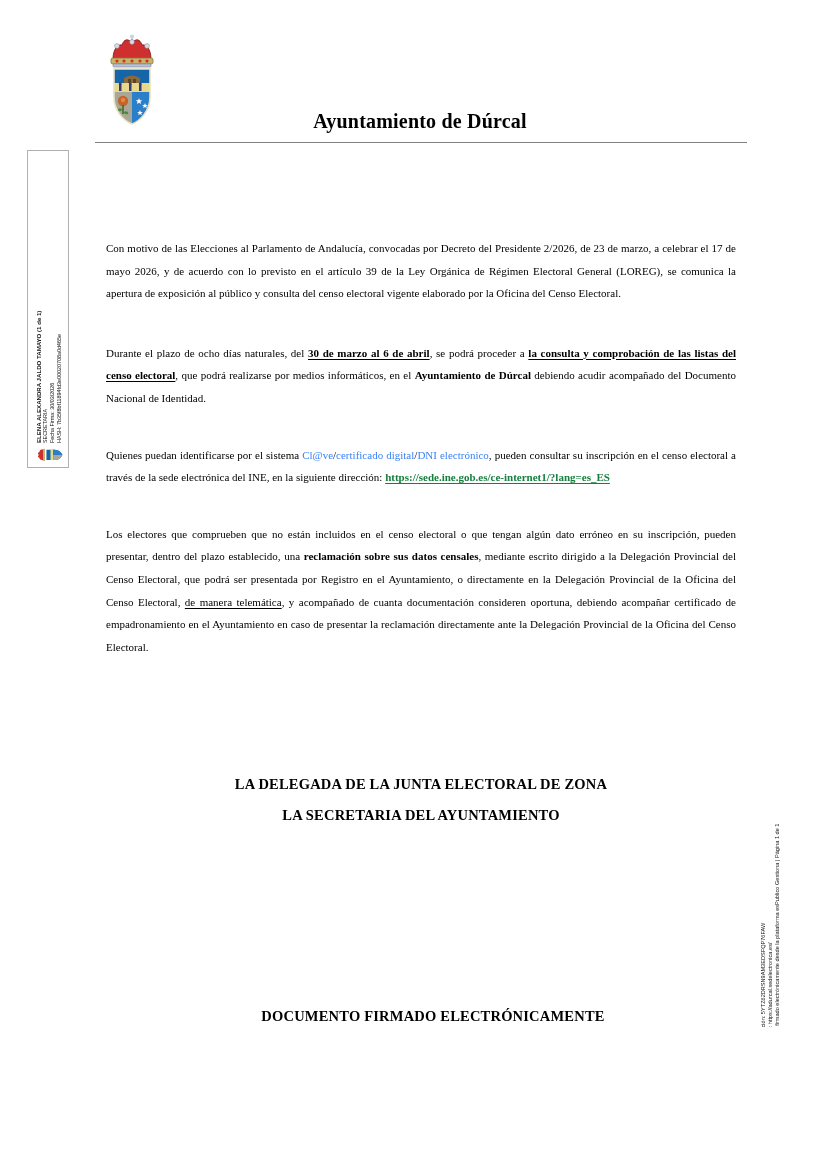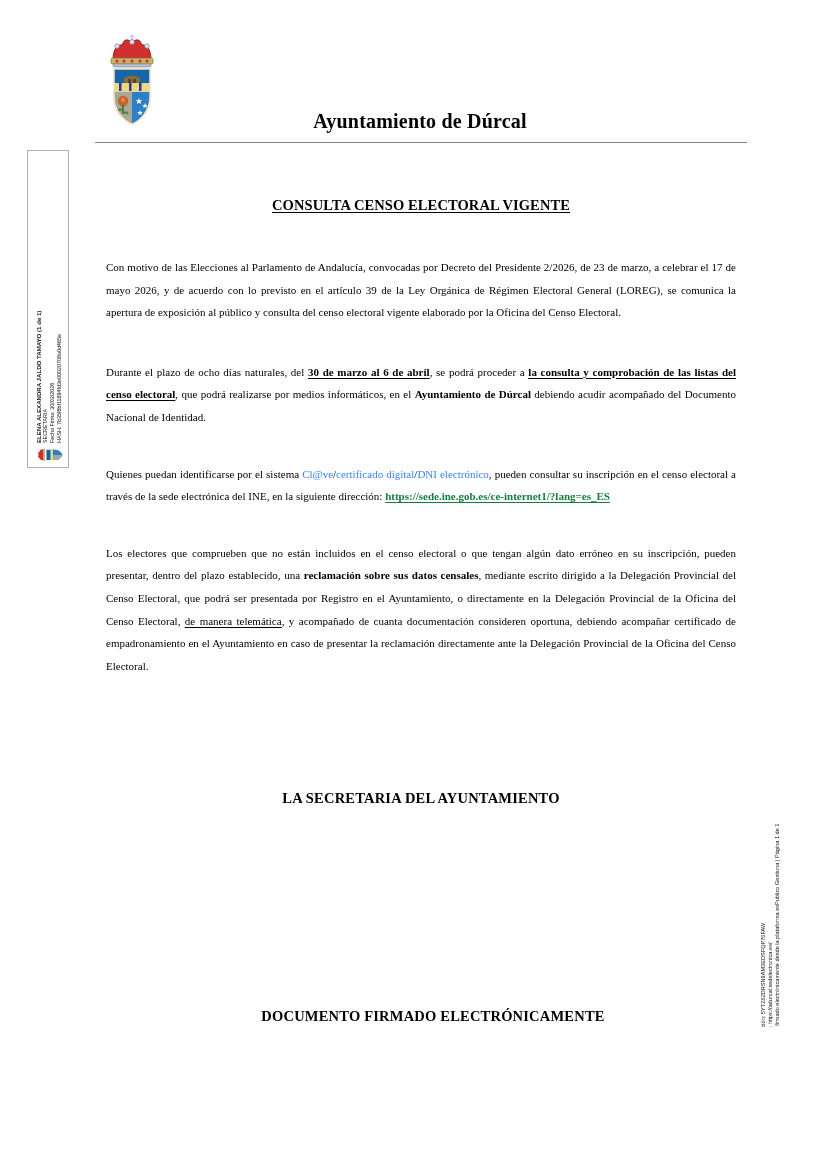--- a/index.html
+++ b/index.html
@@ -530,21 +530,20 @@
         <rect x="21" y="28" width="1" height="1"></rect>
           <rect x="24" y="28" width="1" height="1"></rect>
         <rect x="27" y="28" width="1" height="1"></rect>
       </g>
     </svg>
   </div>
 
   <div class="content">
 
     <div class="doc-title">
-      <div><span>CONSULTA CENSO ELECTORAL VIGENTE</span></div>
     </div>
 
     <div class="gap-1"></div>
 
     <p class="body-par"><span>Con motivo de las Elecciones al Parlamento de Andalucía, convocadas por Decreto del Presidente 2/2026, de 23 de marzo, a celebrar el 17 de mayo 2026, y de acuerdo con lo previsto en el artículo 39 de la Ley Orgánica de Régimen Electoral General (LOREG), se comunica la apertura de exposición al público y consulta del censo electoral vigente elaborado por la Oficina del Censo Electoral.</span></p>
 
     <div class="gap-2"></div>
 
     <p class="body-par"><span>Durante el plazo de ocho días naturales, del </span><b class="bu">30 de marzo al 6 de abril</b><span>, se podrá proceder a </span><b class="bu">la consulta y comprobación de las listas del censo electoral</b><span>, que podrá realizarse por medios informáticos, en el </span><b class="bonly">Ayuntamiento de Dúrcal</b><span> debiendo acudir acompañado del Documento Nacional de Identidad.</span></p>
 
@@ -552,18 +551,19 @@
 
     <p class="body-par"><span>Quienes puedan identificarse por el sistema </span><a class="lightlink" href="#">Cl@ve</a><span>/</span><a class="lightlink" href="#">certificado digital</a><span>/</span><a class="lightlink" href="#">DNI electrónico</a><span>, pueden consultar su inscripción en el censo electoral a través de la sede electrónica del INE, en la siguiente dirección: </span><a class="urllink" href="#">https://sede.ine.gob.es/ce-internet1/?lang=es_ES</a></p>
 
     <div class="gap-4"></div>
 
     <p class="body-par"><span>Los electores que comprueben que no están incluidos en el censo electoral o que tengan algún dato erróneo en su inscripción, pueden presentar, dentro del plazo establecido, una </span><b class="bonly">reclamación sobre sus datos censales</b><span>, mediante escrito dirigido a la Delegación Provincial del Censo Electoral, que podrá ser presentada por Registro en el Ayuntamiento, o directamente en la Delegación Provincial de la Oficina del Censo Electoral, </span><u class="uonly">de manera telemática</u><span>, y  acompañado de cuanta documentación consideren oportuna, debiendo acompañar certificado de empadronamiento en el Ayuntamiento en caso de presentar la reclamación directamente ante la Delegación Provincial de la Oficina del Censo Electoral.</span></p>
 
   </div>
 
   <div class="sig-block">
+    <div class="line1">LA DELEGADA DE LA JUNTA ELECTORAL DE ZONA</div>
     <div class="line2">LA SECRETARIA DEL AYUNTAMIENTO</div>
   </div>
 
   <div class="footer-stamp">DOCUMENTO FIRMADO ELECTRÓNICAMENTE</div>
 
 </div>
 
 </body></html>

